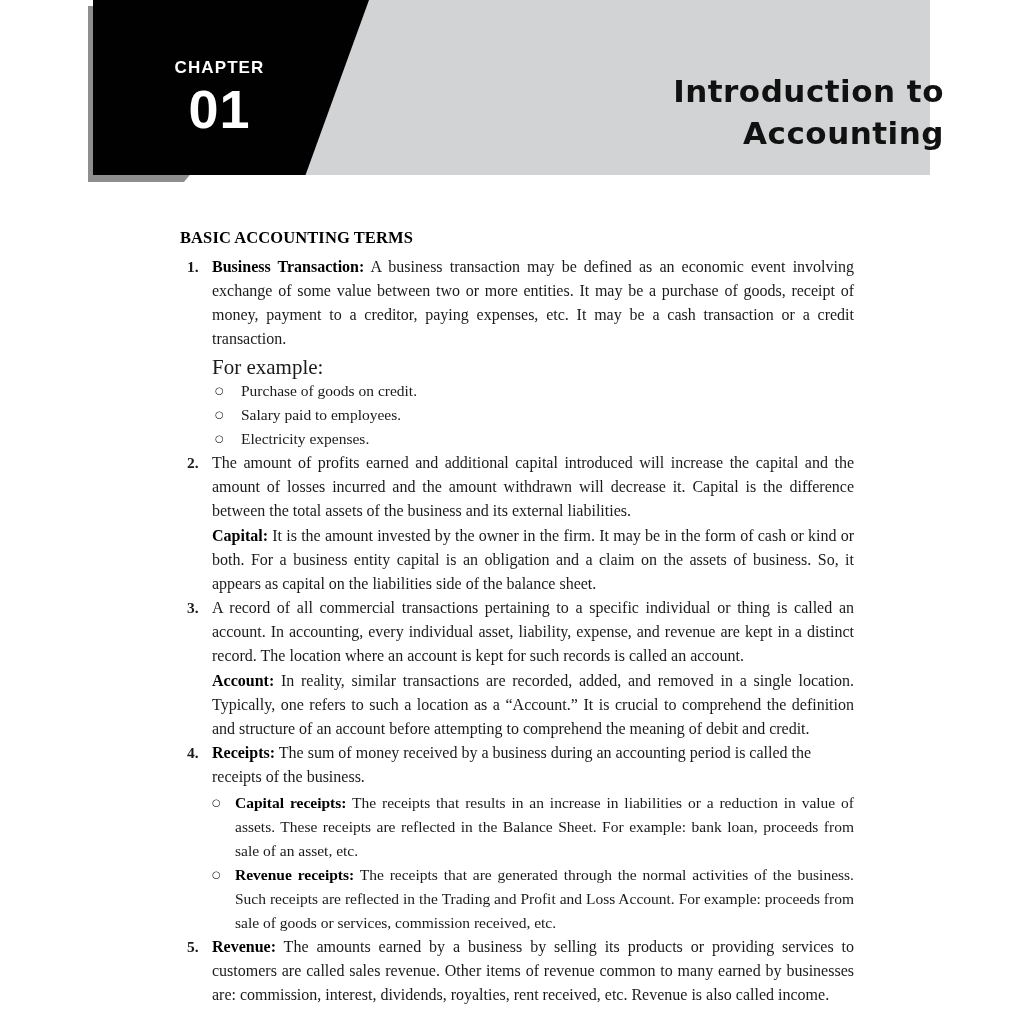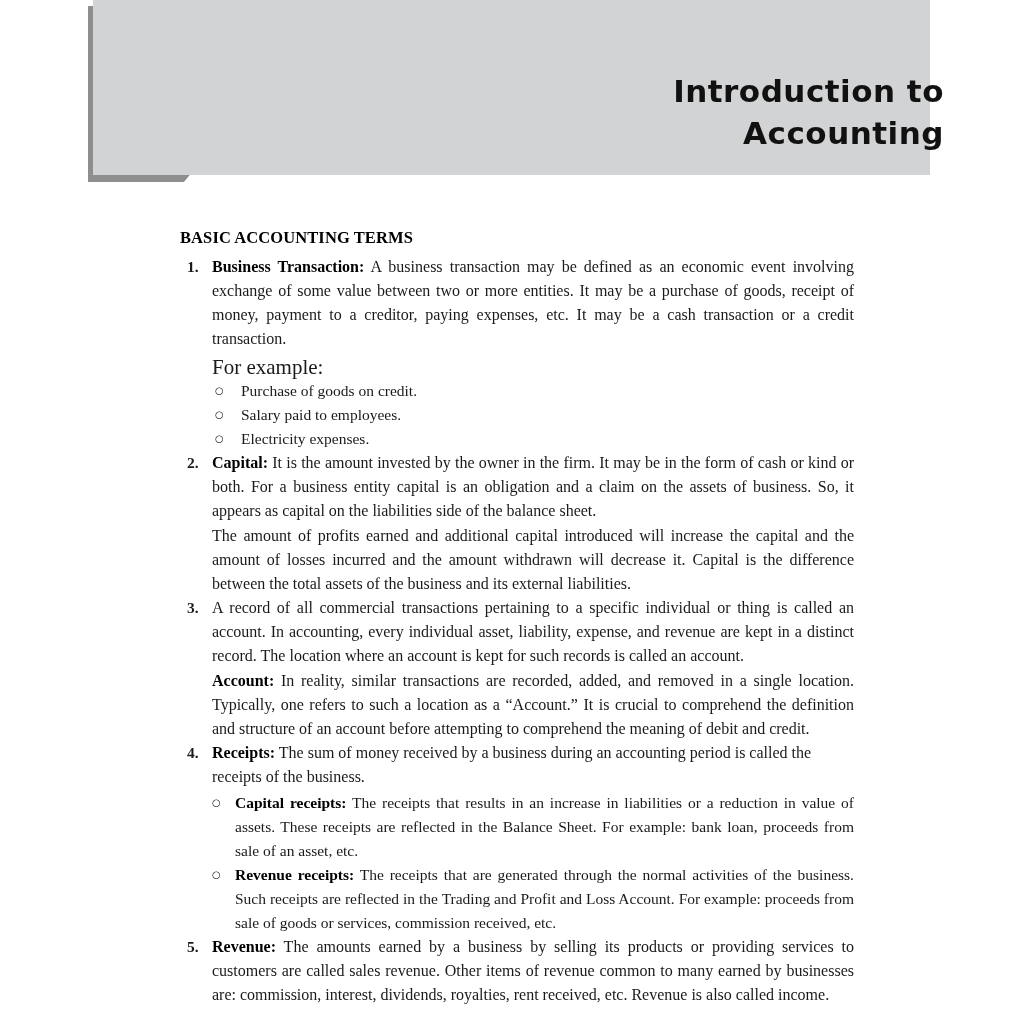--- a/index.html
+++ b/index.html
@@ -206,20 +206,26 @@
   .gap-3 { height: 2px; }
 </style>
 </head>
 <body>
 
 <div class="page">
 
   <div class="chapter-header">
     <div class="tab-shadow"></div>
     <div class="title-panel"></div>
+    <div class="tab-black">
+      <div class="tab-inner">
+        <div class="chapter-word">CHAPTER</div>
+        <div class="chapter-number">01</div>
+      </div>
+    </div>
     <div class="title-text">
       <span class="title-line">Introduction to</span>
       <span class="title-line">Accounting</span>
     </div>
   </div>
 
   <div class="content">
 
     <h2 class="section-heading">BASIC ACCOUNTING TERMS</h2>
 
@@ -241,22 +247,22 @@
           <span class="bullet-text flush">Salary paid to employees.</span>
         </li>
         <li class="bullet-item">
           <span class="bullet-glyph">○</span>
           <span class="bullet-text flush">Electricity expenses.</span>
         </li>
       </ul>
 
       <li class="num-item">
         <span class="num-marker">2.</span>
+        <p class="para">The amount of profits earned and additional capital introduced will increase the capital and the amount of losses incurred and the amount withdrawn will decrease it. Capital is the difference between the total assets of the business and its external liabilities.</p>
         <p class="para"><span class="lead">Capital:</span><span> It is the amount invested by the owner in the firm. It may be in the form of cash or kind or both. For a business entity capital is an obligation and a claim on the assets of business. So, it appears as capital on the liabilities side of the balance sheet.</span></p>
-        <p class="para">The amount of profits earned and additional capital introduced will increase the capital and the amount of losses incurred and the amount withdrawn will decrease it. Capital is the difference between the total assets of the business and its external liabilities.</p>
       </li>
 
       <li class="num-item">
         <span class="num-marker">3.</span>
         <p class="para">A record of all commercial transactions pertaining to a specific individual or thing is called an account. In accounting, every individual asset, liability, expense, and revenue are kept in a distinct record. The location where an account is kept for such records is called an account.</p>
         <p class="para"><span class="lead">Account:</span><span> In reality, similar transactions are recorded, added, and removed in a single location. Typically, one refers to such a location as a “Account.” It is crucial to comprehend the definition and structure of an account before attempting to comprehend the meaning of debit and credit.</span></p>
       </li>
 
       <li class="num-item">
         <span class="num-marker">4.</span>

